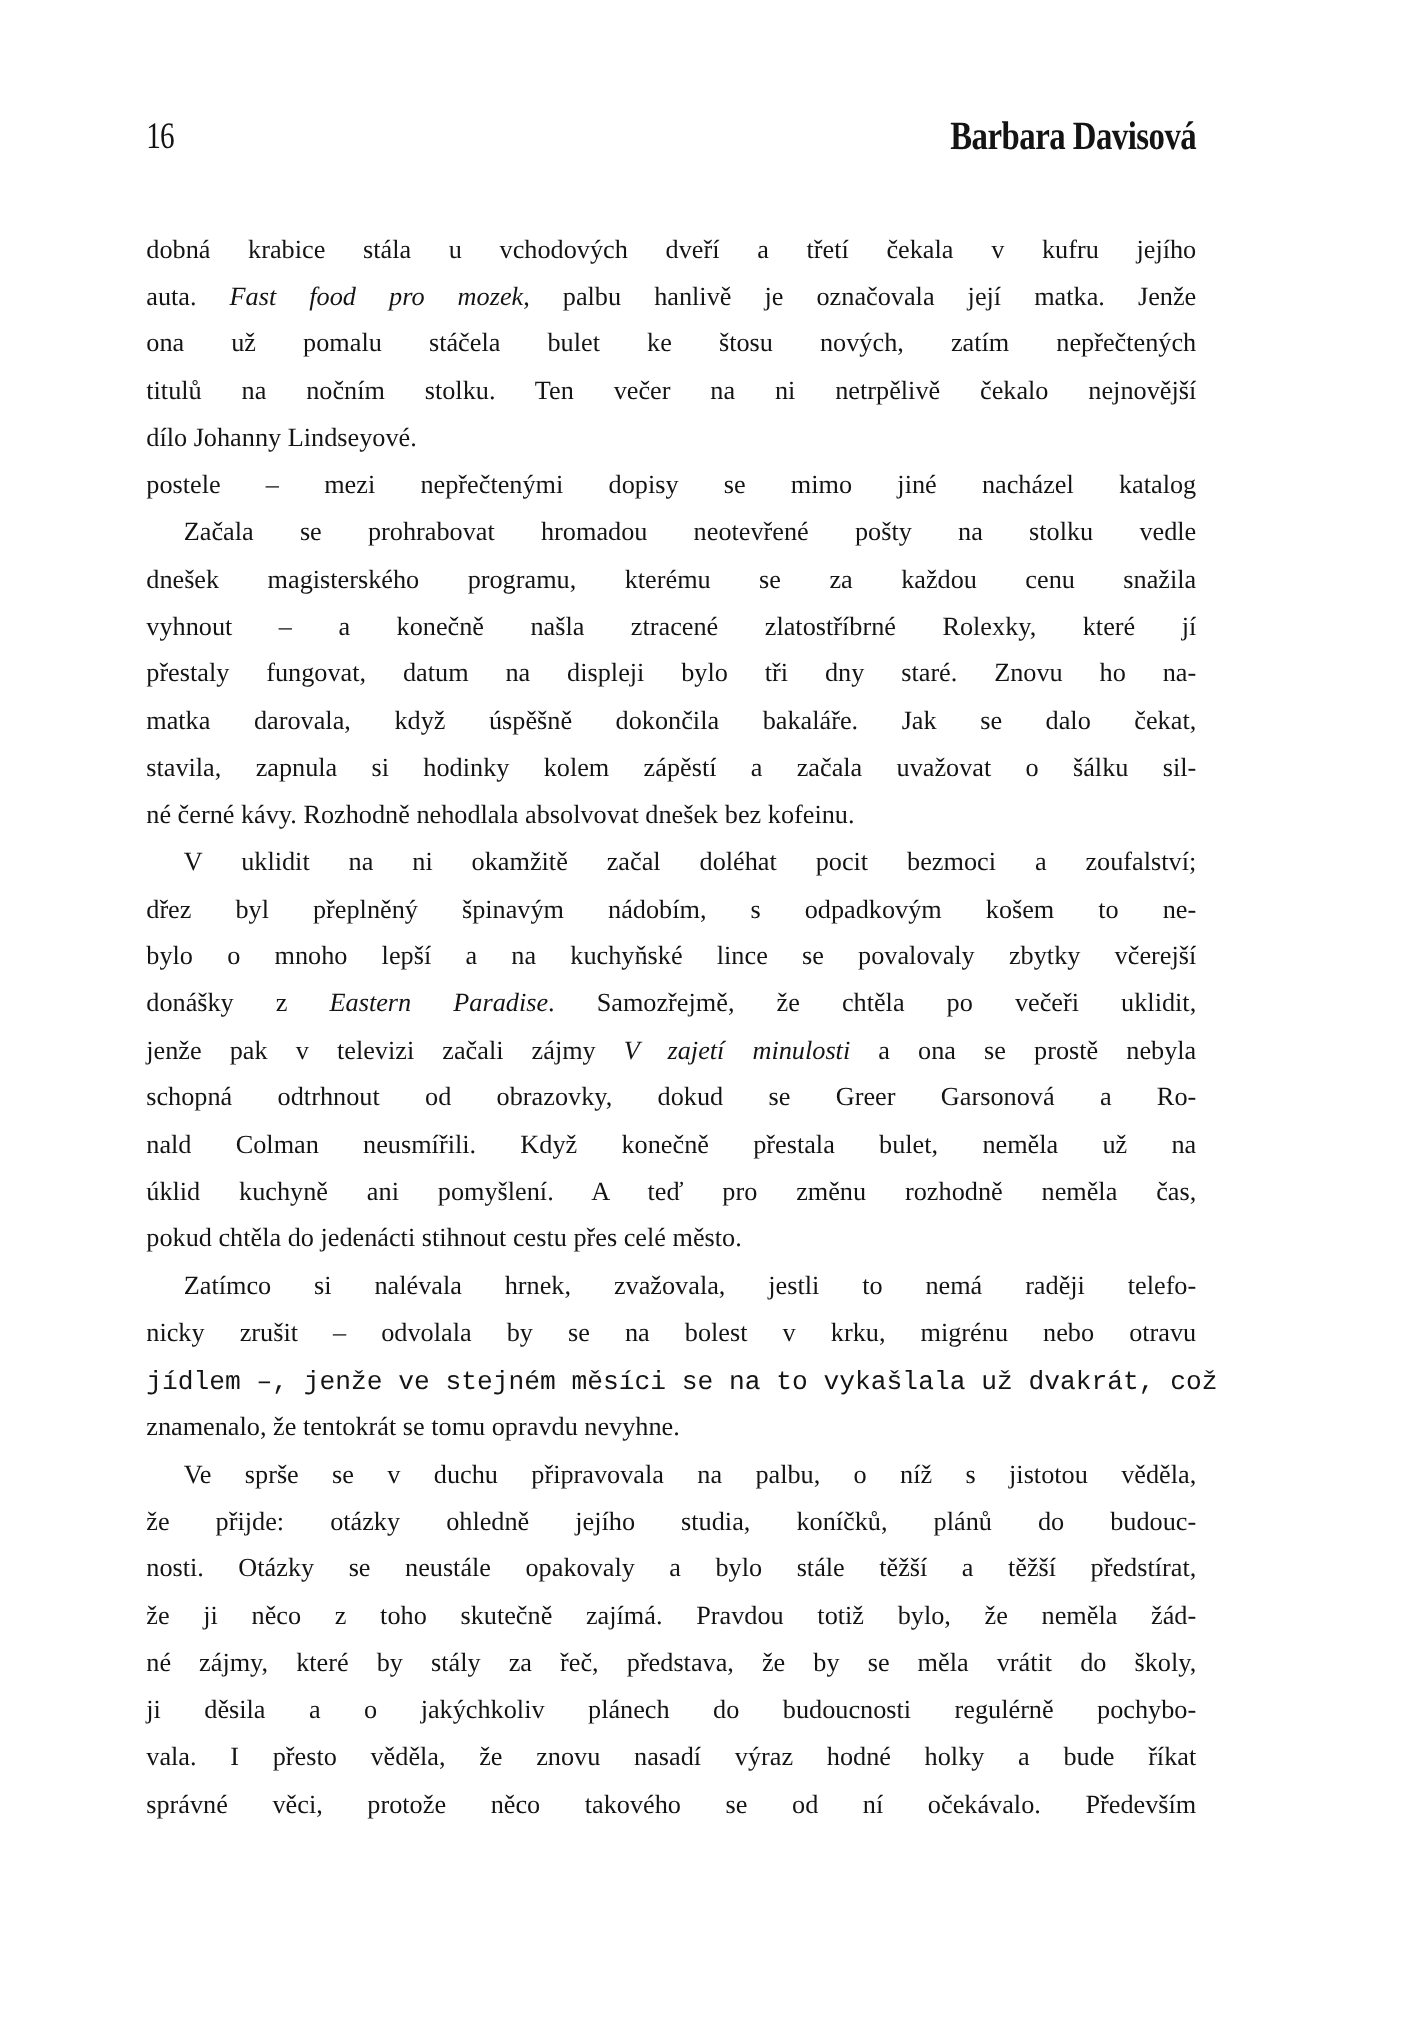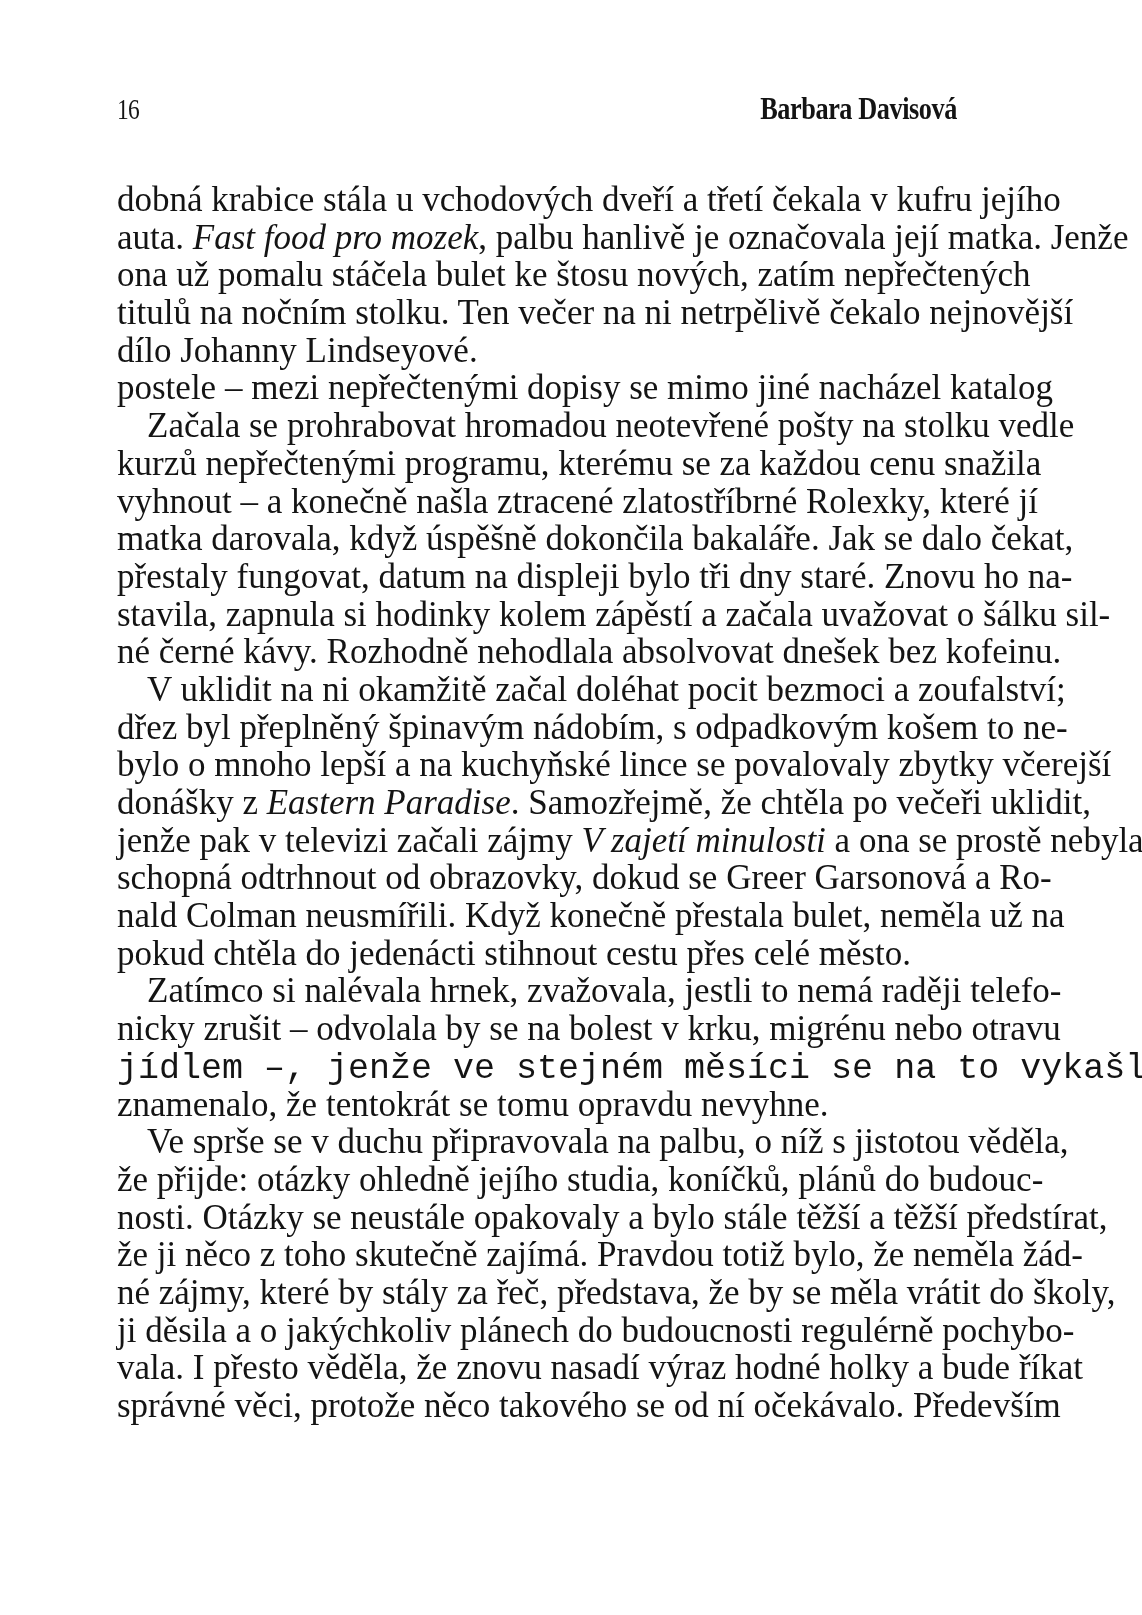--- a/index.html
+++ b/index.html
@@ -16,21 +16,21 @@
   .running-head {
     position: absolute; right: 185px; top: 90px;
     font-size: 32px; font-weight: bold; letter-spacing: -0.5px;
     transform: scaleX(0.82); transform-origin: right top;
   }
   .body-text {
     position: absolute; left: 117px; top: 181px; width: 840px;
   }
   .line {
     display: block; height: 37.7px; line-height: 37.7px;
-    font-size: 35px;
+    font-size: 21px;
     text-align: justify; text-align-last: justify;
     white-space: nowrap; overflow: visible;
   }
   .line.last { text-align-last: left; }
   .line.indent { padding-left: 30px; box-sizing: border-box; }
   i { font-style: italic; }
 </style>
 </head>
 <body>
 
@@ -38,33 +38,34 @@
 <div class="running-head">Barbara Davisová</div>
 
 <div class="body-text" id="body-text">
     <div class="line" style="white-space: nowrap; display: block;"><span style="white-space: nowrap; word-spacing: 0px;">dobná krabice stála u vchodových dveří a třetí čekala v kufru jejího</span></div>
     <div class="line" style="white-space: nowrap; display: block;"><span style="white-space: nowrap; word-spacing: 0px;"><span>auta. </span><i>Fast food pro mozek</i><span>, palbu hanlivě je označovala její matka. Jenže</span></span></div>
     <div class="line" style="white-space: nowrap; display: block;"><span style="white-space: nowrap; word-spacing: 0px;">ona už pomalu stáčela bulet ke štosu nových, zatím nepřečtených</span></div>
     <div class="line" style="white-space: nowrap; display: block;"><span style="white-space: nowrap; word-spacing: 0px;">titulů na nočním stolku. Ten večer na ni netrpělivě čekalo nejnovější</span></div>
     <div class="line last" style="white-space: nowrap;">dílo Johanny Lindseyové.</div>
     <div class="line" style="white-space: nowrap; display: block;"><span style="white-space: nowrap; word-spacing: 0px;">postele – mezi nepřečtenými dopisy se mimo jiné nacházel katalog</span></div>
     <div class="line indent" style="white-space: nowrap; display: block;"><span style="white-space: nowrap; word-spacing: 0px;">Začala se prohrabovat hromadou neotevřené pošty na stolku vedle</span></div>
-    <div class="line" style="white-space: nowrap; display: block;"><span style="white-space: nowrap; word-spacing: 0px;">kurzů nepřečtenými programu, kterému se za každou cenu snažila</span></div>
+    <div class="line" style="white-space: nowrap; display: block;"><span style="white-space: nowrap; word-spacing: 0px;">dnešek magisterského programu, kterému se za každou cenu snažila</span></div>
     <div class="line" style="white-space: nowrap; display: block;"><span style="white-space: nowrap; word-spacing: 0px;">vyhnout – a konečně našla ztracené zlatostříbrné Rolexky, které jí</span></div>
+    <div class="line" style="white-space: nowrap; display: block;"><span style="white-space: nowrap; word-spacing: 0px;">přestaly fungovat, datum na displeji bylo tři dny staré. Znovu ho na-</span></div>
     <div class="line" style="white-space: nowrap; display: block;"><span style="white-space: nowrap; word-spacing: 0px;">matka darovala, když úspěšně dokončila bakaláře. Jak se dalo čekat,</span></div>
-    <div class="line" style="white-space: nowrap; display: block;"><span style="white-space: nowrap; word-spacing: 0px;">přestaly fungovat, datum na displeji bylo tři dny staré. Znovu ho na-</span></div>
     <div class="line" style="white-space: nowrap; display: block;"><span style="white-space: nowrap; word-spacing: 0px;">stavila, zapnula si hodinky kolem zápěstí a začala uvažovat o šálku sil-</span></div>
     <div class="line last" style="white-space: nowrap;">né černé kávy. Rozhodně nehodlala absolvovat dnešek bez kofeinu.</div>
     <div class="line indent" style="white-space: nowrap; display: block;"><span style="white-space: nowrap; word-spacing: 0px;">V uklidit na ni okamžitě začal doléhat pocit bezmoci a zoufalství;</span></div>
     <div class="line" style="white-space: nowrap; display: block;"><span style="white-space: nowrap; word-spacing: 0px;">dřez byl přeplněný špinavým nádobím, s odpadkovým košem to ne-</span></div>
     <div class="line" style="white-space: nowrap; display: block;"><span style="white-space: nowrap; word-spacing: 0px;">bylo o mnoho lepší a na kuchyňské lince se povalovaly zbytky včerejší</span></div>
     <div class="line" style="white-space: nowrap; display: block;"><span style="white-space: nowrap; word-spacing: 0.00173611px;"><span>donášky z </span><i>Eastern Paradise</i><span>. Samozřejmě, že chtěla po večeři uklidit,</span></span></div>
     <div class="line" style="white-space: nowrap; display: block;"><span style="white-space: nowrap; word-spacing: 0px;"><span>jenže pak v televizi začali zájmy </span><i>V zajetí minulosti</i><span> a ona se prostě nebyla</span></span></div>
     <div class="line" style="white-space: nowrap; display: block;"><span style="white-space: nowrap; word-spacing: 0px;">schopná odtrhnout od obrazovky, dokud se Greer Garsonová a Ro-</span></div>
     <div class="line" style="white-space: nowrap; display: block;"><span style="white-space: nowrap; word-spacing: 0px;">nald Colman neusmířili. Když konečně přestala bulet, neměla už na</span></div>
+    <div class="line" style="white-space: nowrap; display: block;"><span style="white-space: nowrap; word-spacing: 0px;">úklid kuchyně ani pomyšlení. A teď pro změnu rozhodně neměla čas,</span></div>
     <div class="line last" style="white-space: nowrap;">pokud chtěla do jedenácti stihnout cestu přes celé město.</div>
     <div class="line indent" style="white-space: nowrap; display: block;"><span style="white-space: nowrap; word-spacing: 0px;">Zatímco si nalévala hrnek, zvažovala, jestli to nemá raději telefo-</span></div>
     <div class="line" style="white-space: nowrap; display: block;"><span style="white-space: nowrap; word-spacing: 0px;">nicky zrušit – odvolala by se na bolest v krku, migrénu nebo otravu</span></div>
     <div class="line" style="white-space: nowrap; display: block;"><span style="white-space: nowrap; word-spacing: 0px; font-family: Liberation Mono, monospace;">jídlem –, jenže ve stejném měsíci se na to vykašlala už dvakrát, což</span></div>
     <div class="line last" style="white-space: nowrap;">znamenalo, že tentokrát se tomu opravdu nevyhne.</div>
     <div class="line indent" style="white-space: nowrap; display: block;"><span style="white-space: nowrap; word-spacing: 0px;">Ve sprše se v duchu připravovala na palbu, o níž s jistotou věděla,</span></div>
     <div class="line" style="white-space: nowrap; display: block;"><span style="white-space: nowrap; word-spacing: 0px;">že přijde: otázky ohledně jejího studia, koníčků, plánů do budouc-</span></div>
     <div class="line" style="white-space: nowrap; display: block;"><span style="white-space: nowrap; word-spacing: 0px;">nosti. Otázky se neustále opakovaly a bylo stále těžší a těžší předstírat,</span></div>
     <div class="line" style="white-space: nowrap; display: block;"><span style="white-space: nowrap; word-spacing: 0px;">že ji něco z toho skutečně zajímá. Pravdou totiž bylo, že neměla žád-</span></div>
     <div class="line" style="white-space: nowrap; display: block;"><span style="white-space: nowrap; word-spacing: 0px;">né zájmy, které by stály za řeč, představa, že by se měla vrátit do školy,</span></div>

